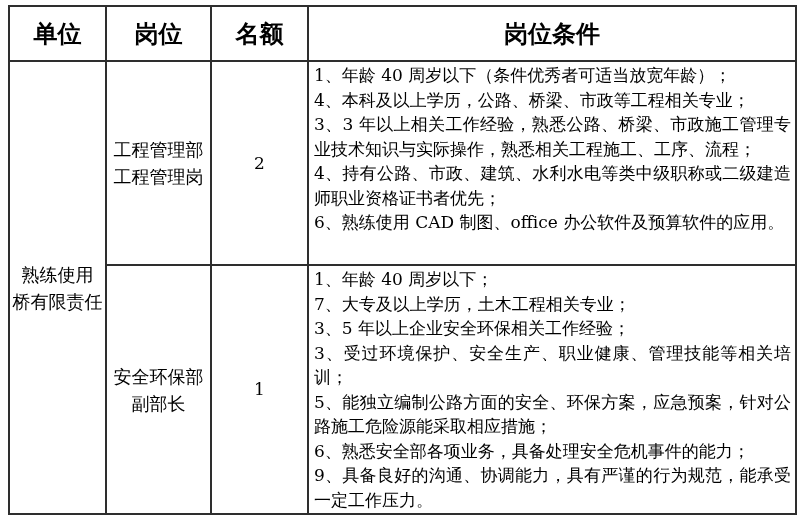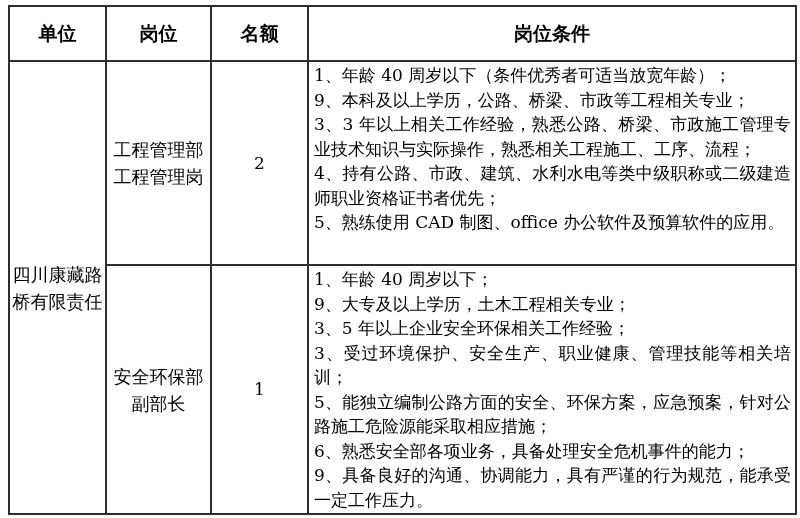--- a/index.html
+++ b/index.html
@@ -28,21 +28,21 @@
   table.job-table th,
   table.job-table td {
     border: 2px solid #2e2e2e;
     color: #000000;
     overflow: hidden;
   }
   th.hdr {
     height: 53px;
     font-family: "DejaVu Sans", "Liberation Sans", sans-serif;
     font-weight: bold;
-    font-size: 19px;
+    font-size: 24px;
     text-align: center;
     vertical-align: middle;
     padding: 0;
   }
   td.center-cell {
     text-align: center;
     vertical-align: middle;
     font-size: 18px;
     line-height: 27px;
     white-space: pre-line;
@@ -80,40 +80,40 @@
     <thead>
       <tr>
         <th class="hdr">单位</th>
         <th class="hdr">岗位</th>
         <th class="hdr">名额</th>
         <th class="hdr">岗位条件</th>
       </tr>
     </thead>
     <tbody>
       <tr class="row-1">
-        <td class="center-cell" rowspan="2">四川康藏路
+        <td class="center-cell" rowspan="2">熟练使用
 桥有限责任</td>
         <td class="center-cell">工程管理部
 工程管理岗</td>
         <td class="center-cell quota">2</td>
         <td class="reqs">
             <div class="req-line">1、年龄 40 周岁以下（条件优秀者可适当放宽年龄）；</div>
-            <div class="req-line">9、本科及以上学历，公路、桥梁、市政等工程相关专业；</div>
+            <div class="req-line">4、本科及以上学历，公路、桥梁、市政等工程相关专业；</div>
             <div class="req-line">3、3 年以上相关工作经验，熟悉公路、桥梁、市政施工管理专业技术知识与实际操作，熟悉相关工程施工、工序、流程；</div>
             <div class="req-line">4、持有公路、市政、建筑、水利水电等类中级职称或二级建造师职业资格证书者优先；</div>
-            <div class="req-line">5、熟练使用 CAD 制图、office 办公软件及预算软件的应用。</div>
+            <div class="req-line">6、熟练使用 CAD 制图、office 办公软件及预算软件的应用。</div>
           </td>
       </tr>
       <tr class="row-2">
         <td class="center-cell">安全环保部
 副部长</td>
         <td class="center-cell quota">1</td>
         <td class="reqs">
             <div class="req-line">1、年龄 40 周岁以下；</div>
-            <div class="req-line">9、大专及以上学历，土木工程相关专业；</div>
+            <div class="req-line">7、大专及以上学历，土木工程相关专业；</div>
             <div class="req-line">3、5 年以上企业安全环保相关工作经验；</div>
             <div class="req-line">3、受过环境保护、安全生产、职业健康、管理技能等相关培训；</div>
             <div class="req-line">5、能独立编制公路方面的安全、环保方案，应急预案，针对公路施工危险源能采取相应措施；</div>
             <div class="req-line">6、熟悉安全部各项业务，具备处理安全危机事件的能力；</div>
             <div class="req-line">9、具备良好的沟通、协调能力，具有严谨的行为规范，能承受一定工作压力。</div>
           </td>
       </tr>
     </tbody>
   </table>
 </div>

